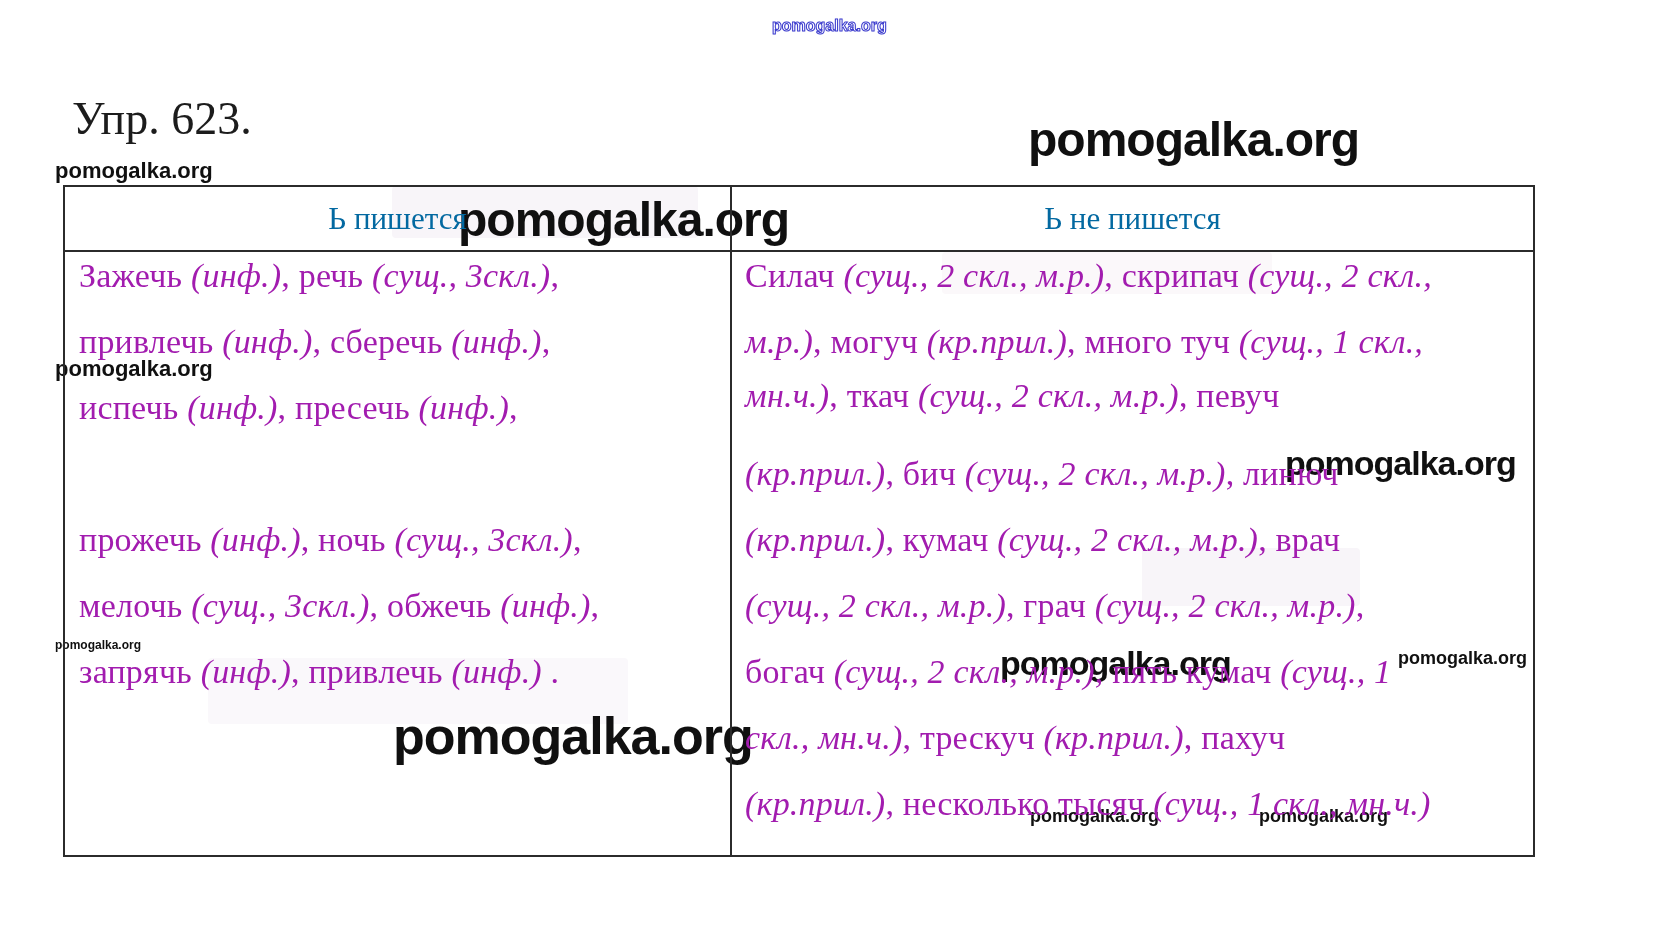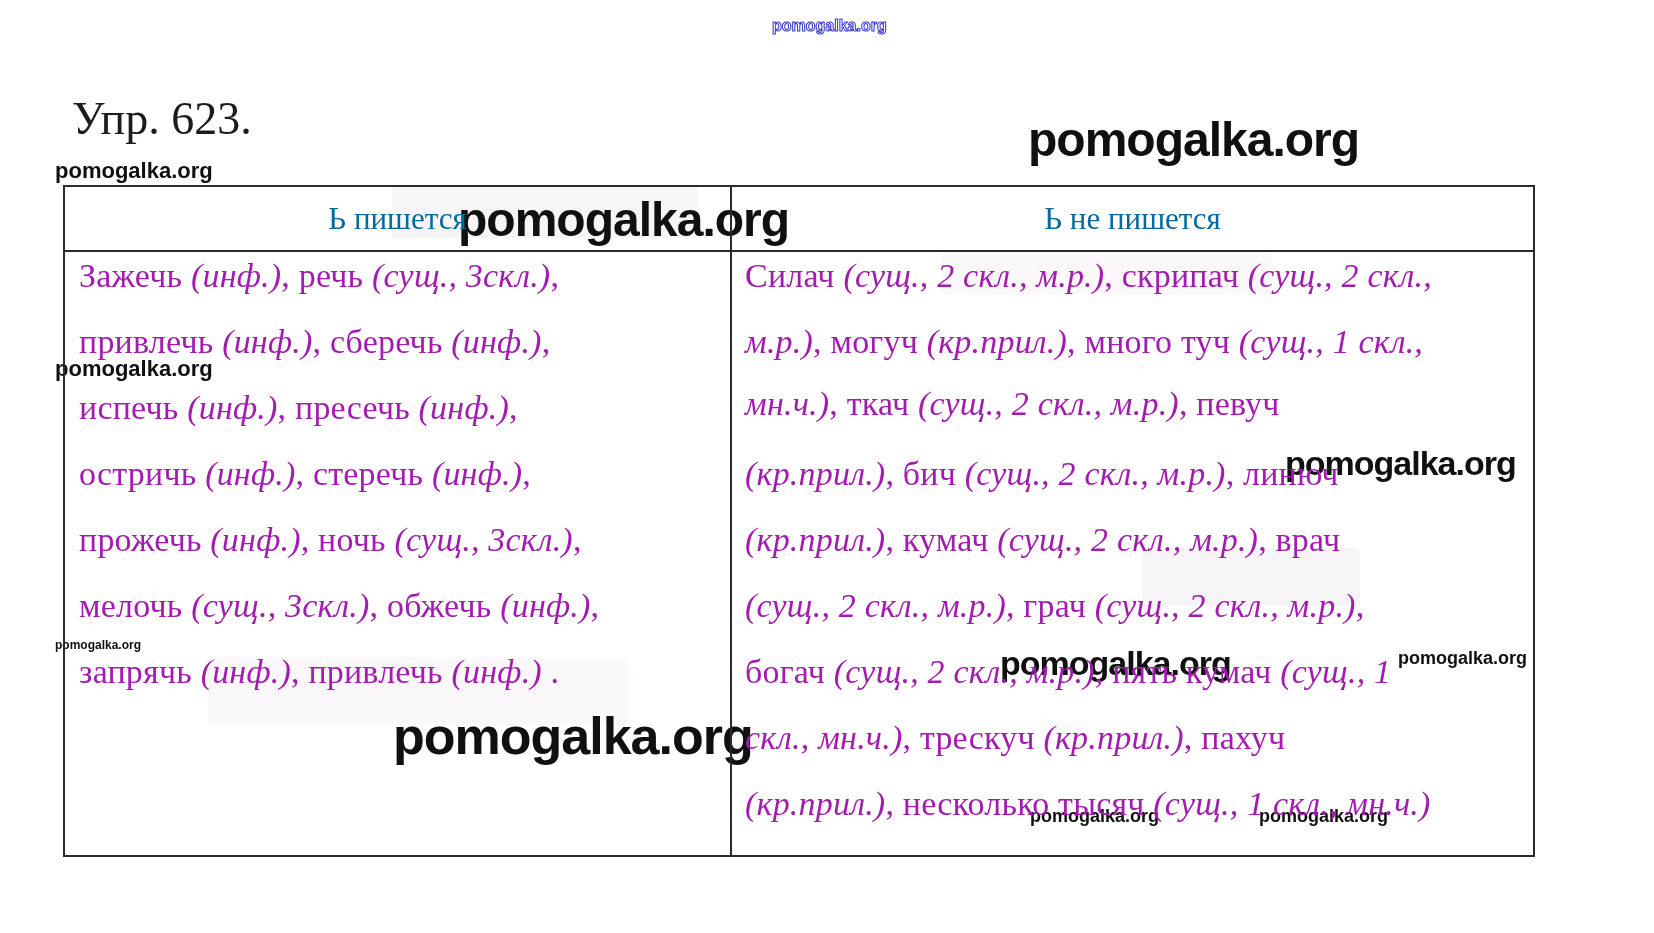--- a/index.html
+++ b/index.html
@@ -93,27 +93,26 @@
   <div class="tbl">
     <div class="col-divider"></div>
     <div class="hdr-rule"></div>
     <div class="hdr hdr-left">Ь пишется</div>
     <div class="hdr hdr-right">Ь не пишется</div>
     <div id="cell-left"></div>
     <div id="cell-right"></div>
   <div class="t-line col-left-line" style="top: 56px;"><span>Зажечь </span><span class="it">(инф.)</span><span>, речь </span><span class="it">(сущ., 3скл.)</span><span>,</span></div>
       <div class="t-line col-left-line" style="top: 122px;"><span>привлечь </span><span class="it">(инф.)</span><span>, сберечь </span><span class="it">(инф.)</span><span>,</span></div>
       <div class="t-line col-left-line" style="top: 188px;"><span>испечь </span><span class="it">(инф.)</span><span>, пресечь </span><span class="it">(инф.)</span><span>,</span></div>
-      <div class="t-line col-left-line" style="top: 254px;"><span>остричь </span><span class="it">(инф.)</span><span>, стеречь </span><span class="it">(инф.)</span><span>,</span></div>
       <div class="t-line col-left-line" style="top: 320px;"><span>прожечь </span><span class="it">(инф.)</span><span>, ночь </span><span class="it">(сущ., 3скл.)</span><span>,</span></div>
       <div class="t-line col-left-line" style="top: 386px;"><span>мелочь </span><span class="it">(сущ., 3скл.)</span><span>, обжечь </span><span class="it">(инф.)</span><span>,</span></div>
       <div class="t-line col-left-line" style="top: 452px;"><span>запрячь </span><span class="it">(инф.)</span><span>, привлечь </span><span class="it">(инф.)</span><span> .</span></div>
       <div class="t-line col-right-line" style="top: 56px;"><span>Силач </span><span class="it">(сущ., 2 скл., м.р.)</span><span>, скрипач </span><span class="it">(сущ., 2 скл.,</span></div>
       <div class="t-line col-right-line" style="top: 122px;"><span class="it">м.р.)</span><span>, могуч </span><span class="it">(кр.прил.)</span><span>, много туч </span><span class="it">(сущ., 1 скл.,</span></div>
-      <div class="t-line col-right-line" style="top: 184px;"><span class="it">мн.ч.)</span><span>, ткач </span><span class="it">(сущ., 2 скл., м.р.)</span><span>, певуч</span></div>
+      <div class="t-line col-right-line" style="top: 176px;"><span class="it">мн.ч.)</span><span>, ткач </span><span class="it">(сущ., 2 скл., м.р.)</span><span>, певуч</span></div>
       <div class="t-line col-right-line" style="top: 254px;"><span class="it">(кр.прил.)</span><span>, бич </span><span class="it">(сущ., 2 скл., м.р.)</span><span>, линюч</span></div>
       <div class="t-line col-right-line" style="top: 320px;"><span class="it">(кр.прил.)</span><span>, кумач </span><span class="it">(сущ., 2 скл., м.р.)</span><span>, врач</span></div>
       <div class="t-line col-right-line" style="top: 386px;"><span class="it">(сущ., 2 скл., м.р.)</span><span>, грач </span><span class="it">(сущ., 2 скл., м.р.)</span><span>,</span></div>
       <div class="t-line col-right-line" style="top: 452px;"><span>богач </span><span class="it">(сущ., 2 скл., м.р.)</span><span>, пять кумач </span><span class="it">(сущ., 1</span></div>
       <div class="t-line col-right-line" style="top: 518px;"><span class="it">скл., мн.ч.)</span><span>, трескуч </span><span class="it">(кр.прил.)</span><span>, пахуч</span></div>
       <div class="t-line col-right-line" style="top: 584px;"><span class="it">(кр.прил.)</span><span>, несколько тысяч </span><span class="it">(сущ., 1 скл., мн.ч.)</span></div>
     </div>
 
 </div>
 

